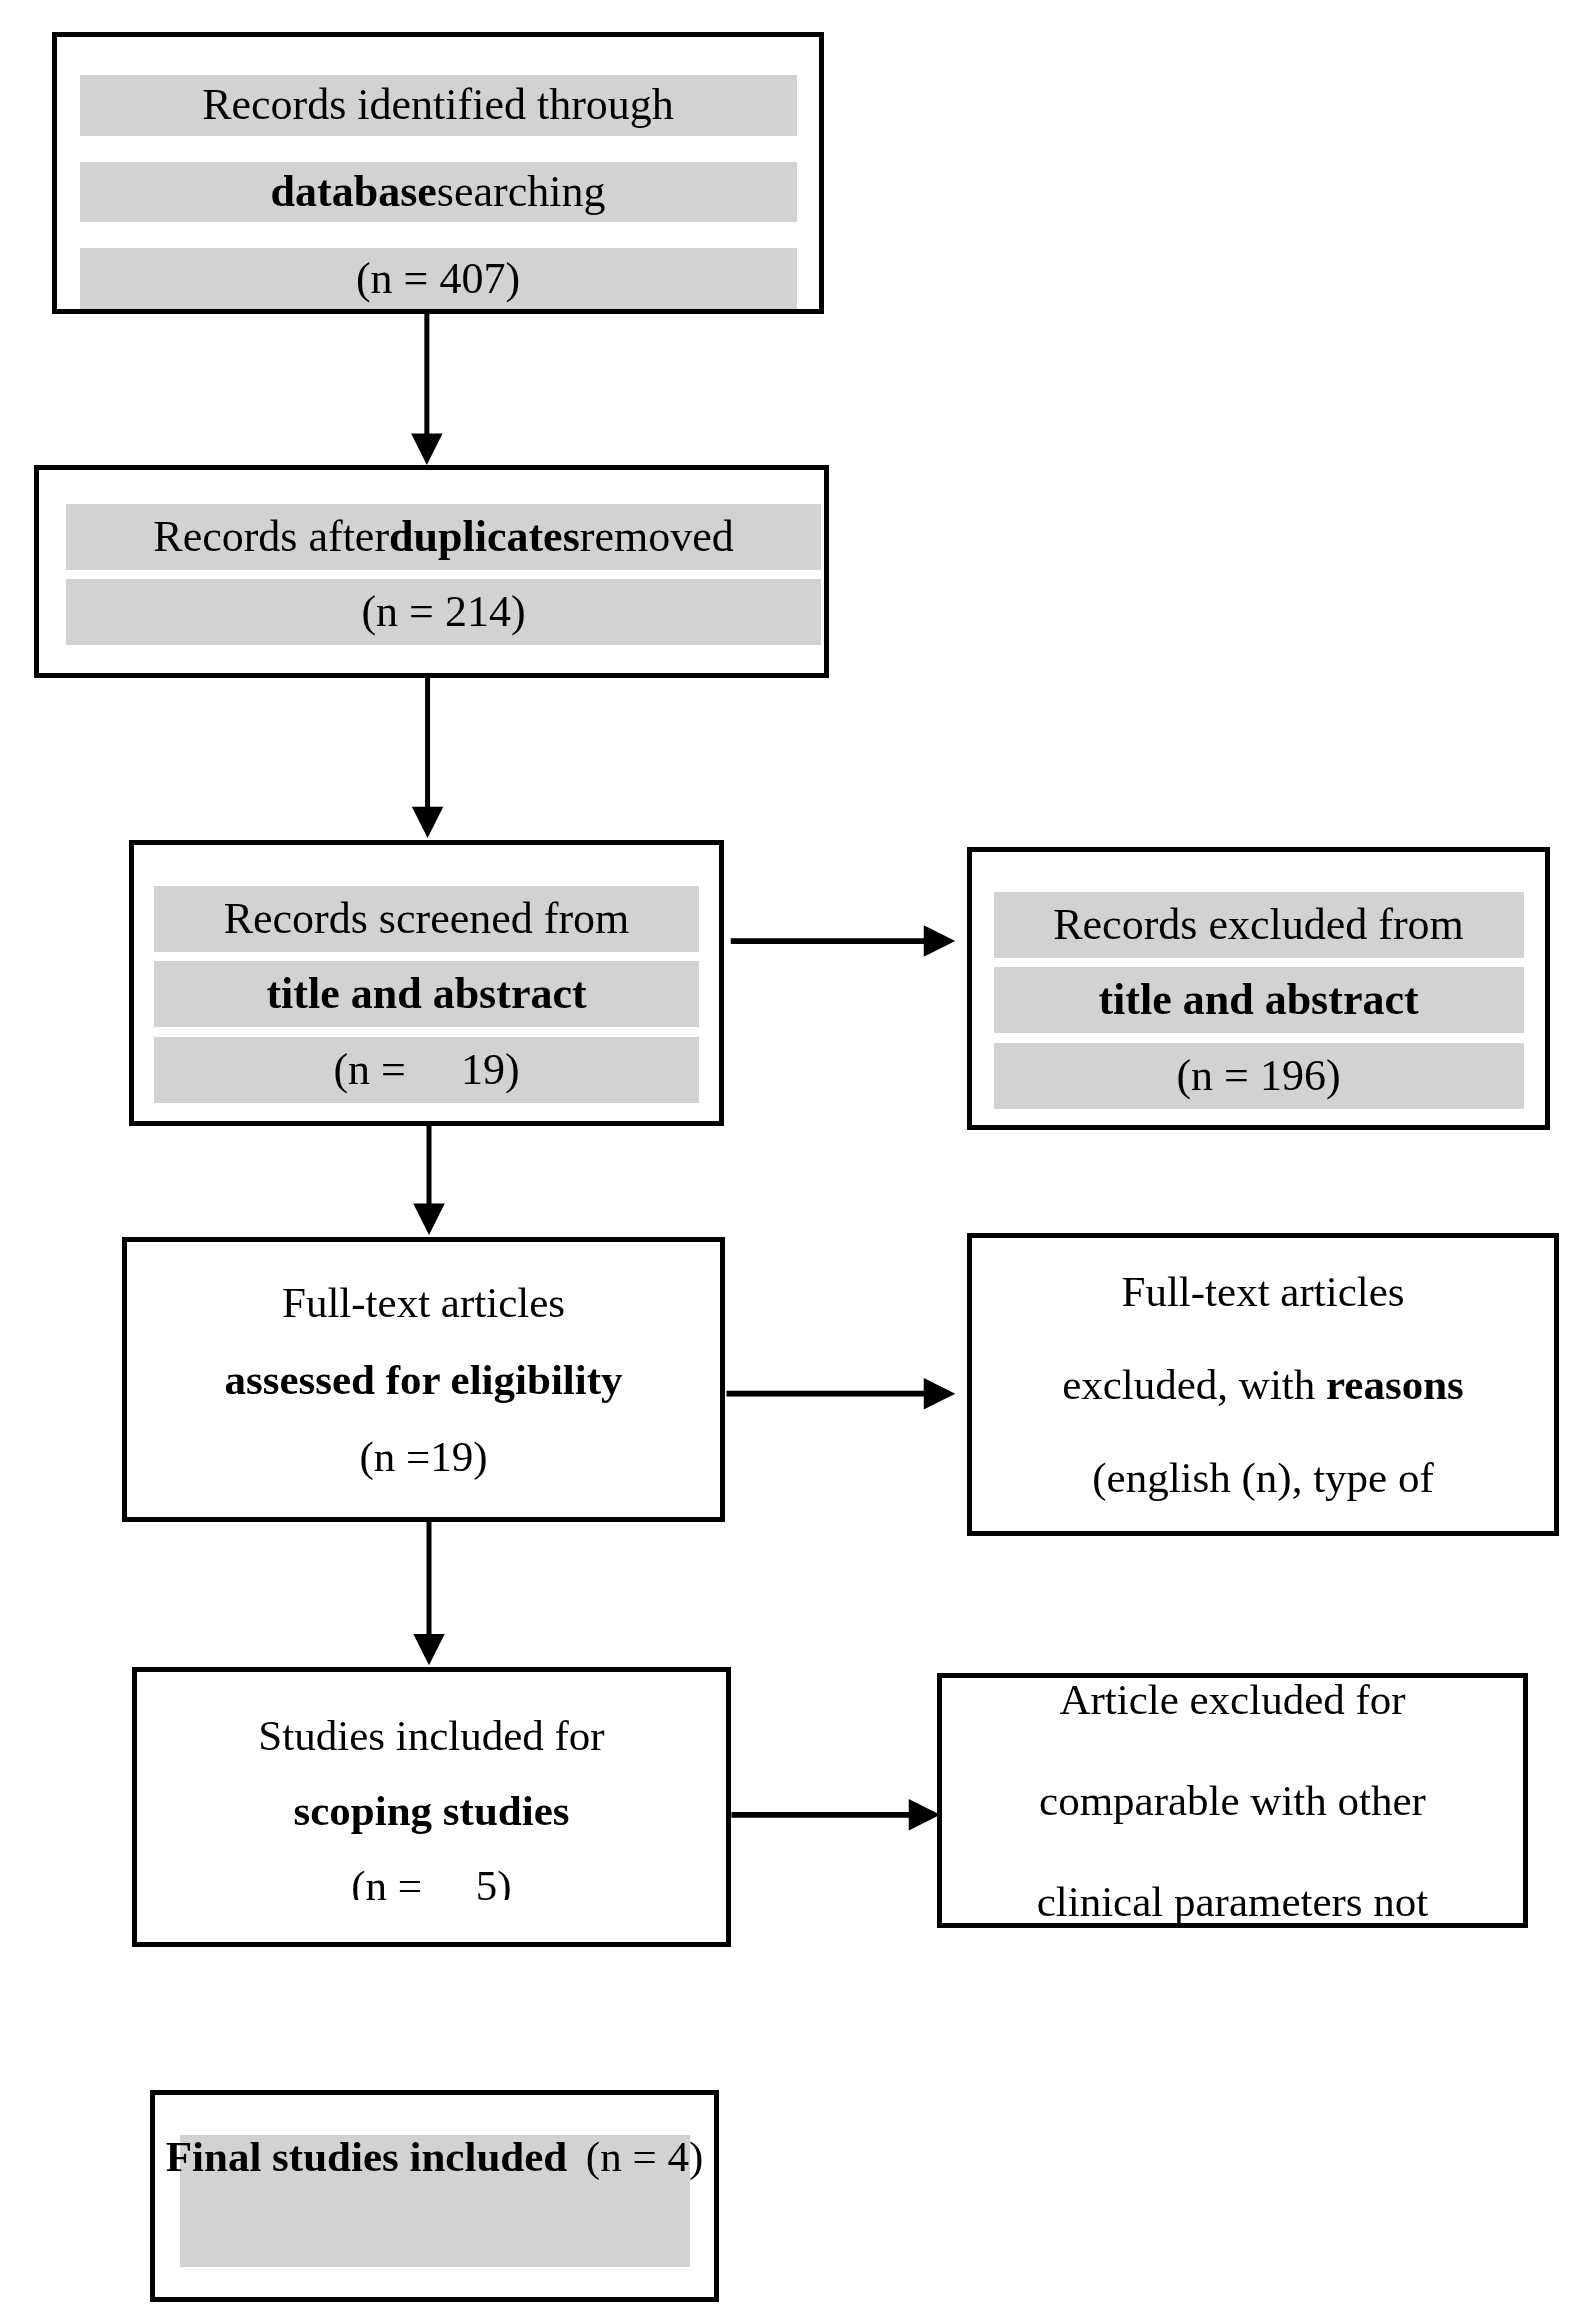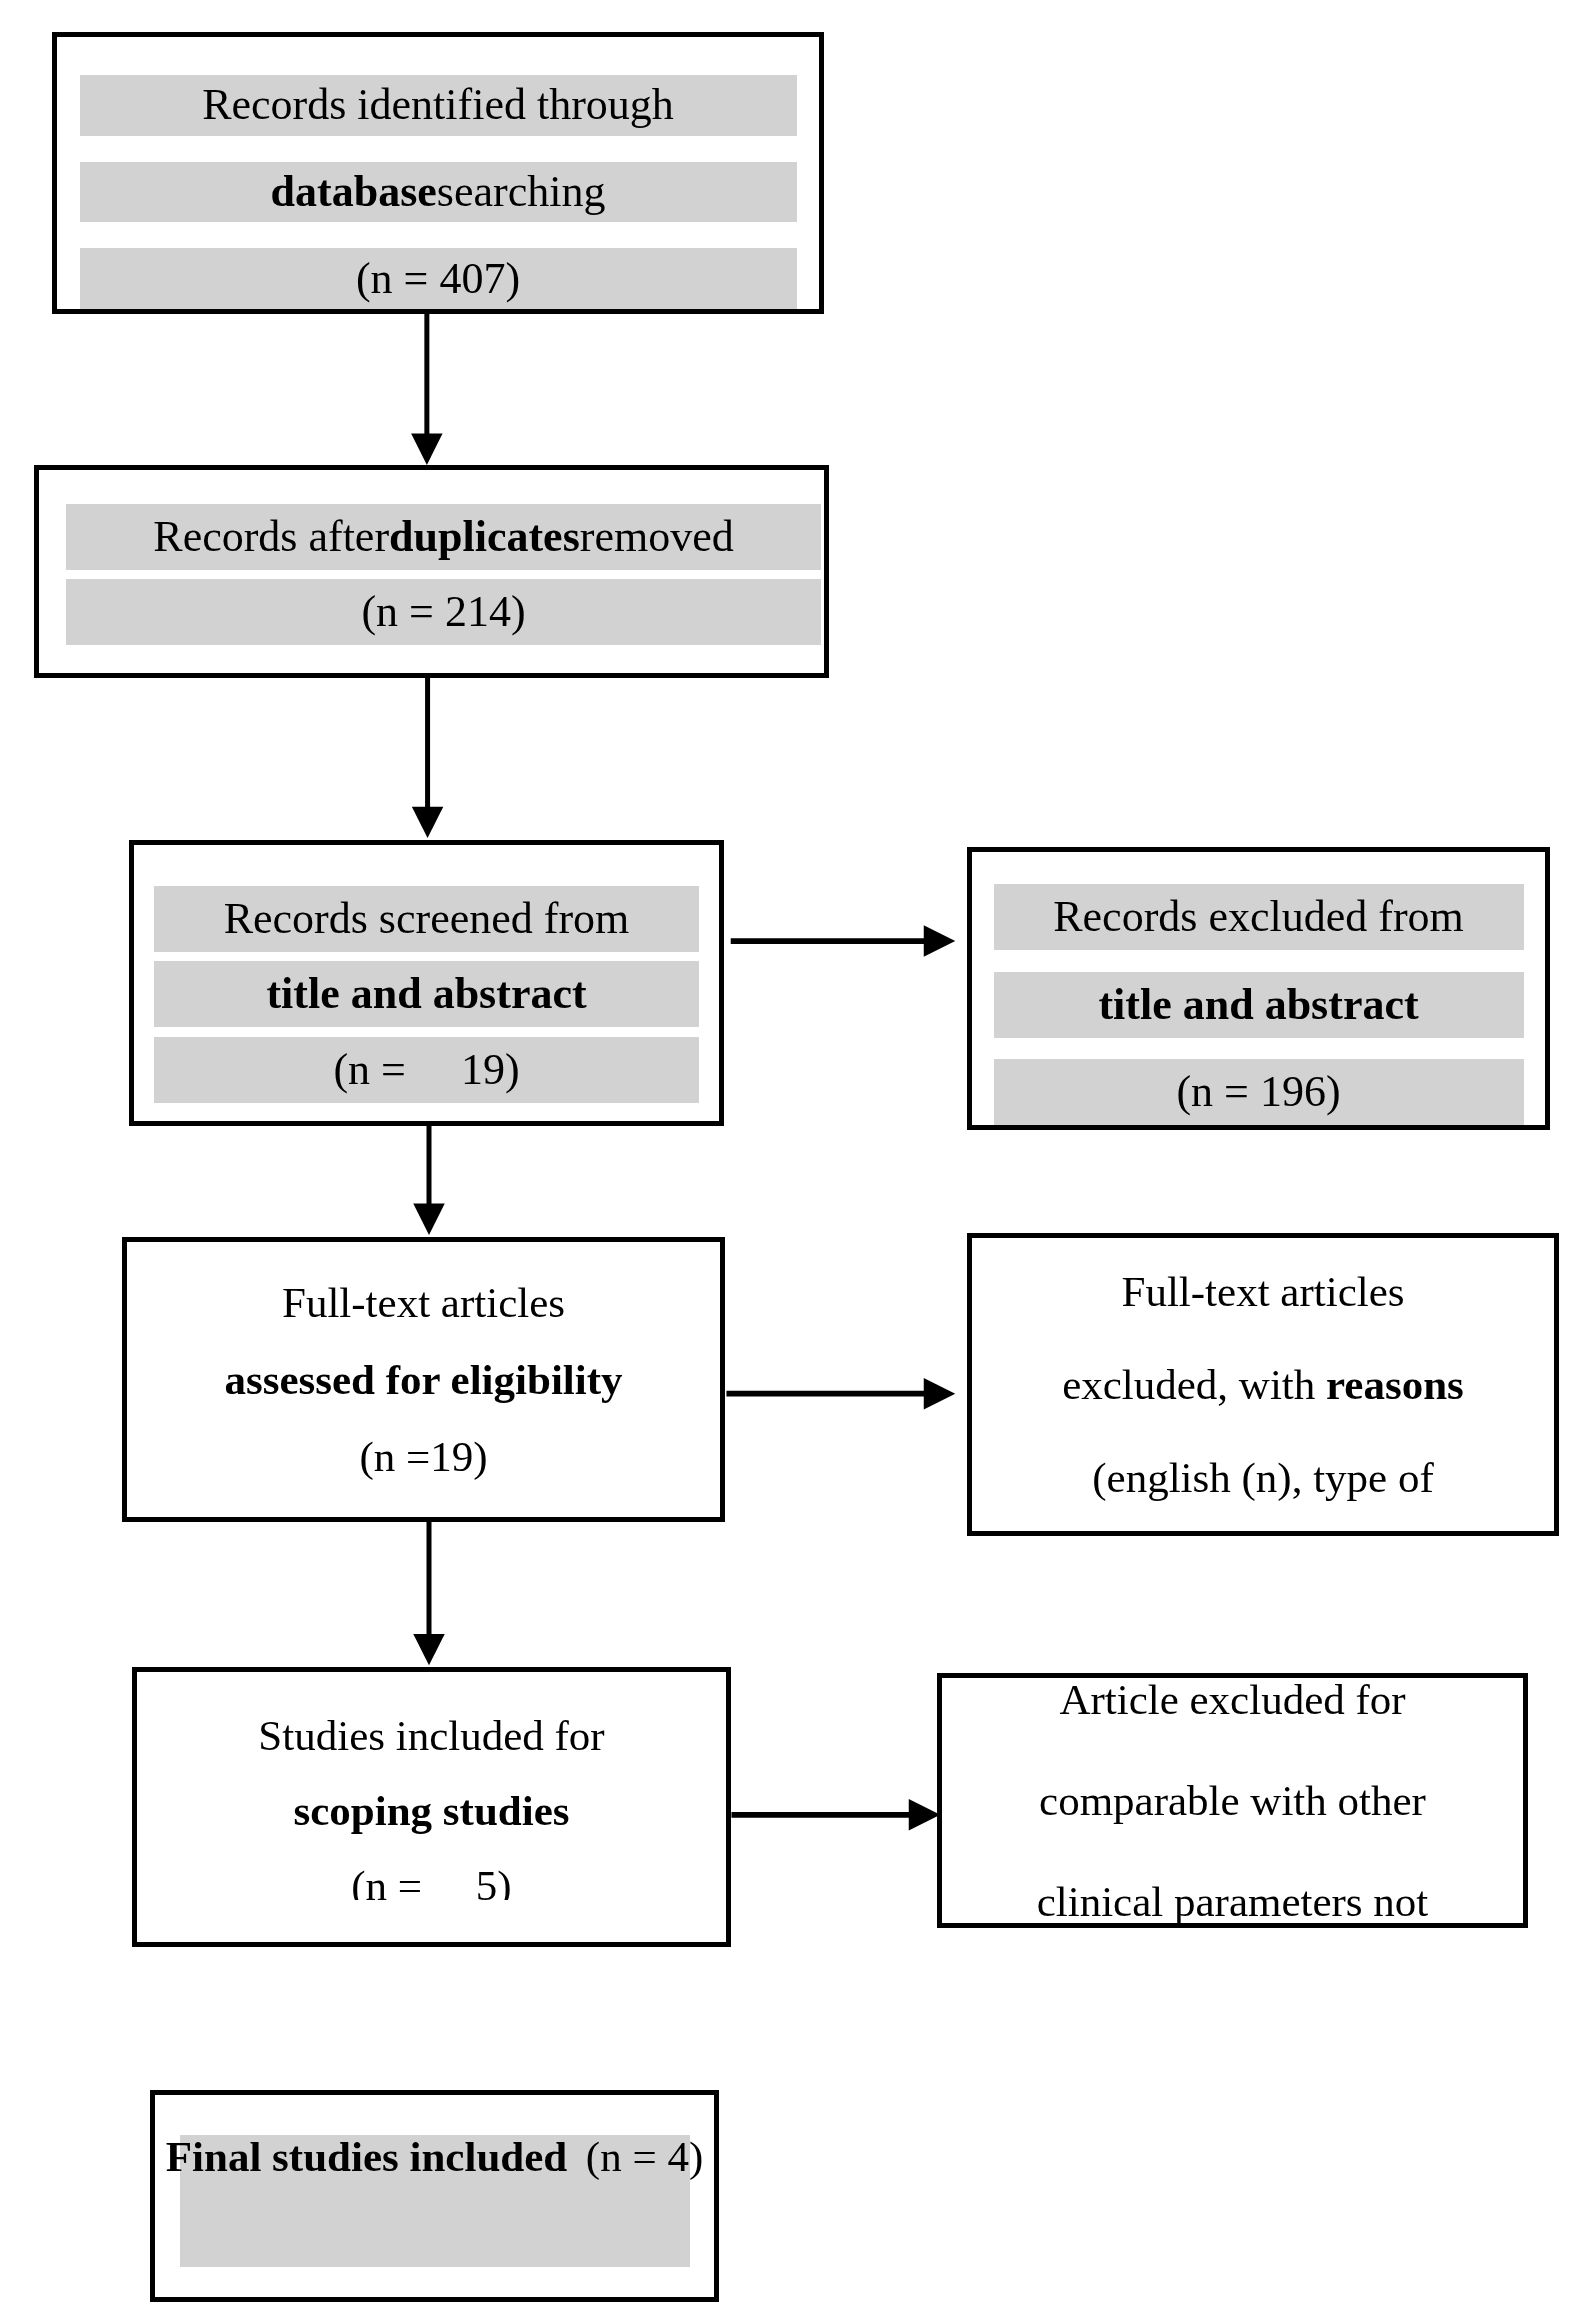--- a/index.html
+++ b/index.html
@@ -42,21 +42,21 @@
   .plain-line.clip { height: 36px; overflow: hidden; }
   b { font-weight: bold; }
 
   
   .box-a { left: 52px;   top: 32px;   width: 772px; height: 282px; padding-top: 38px; gap: 26px; }
   .box-a .hl-line { width: 717px; height: 66px; }
   .box-b { left: 34px;   top: 465px;  width: 795px; height: 213px; padding-top: 34px; gap: 8.6px; }
   .box-b .hl-line { width: 755px; height: 66px; margin-left: 24px; }
   .box-c { left: 129px;  top: 840px; width: 595px;  height: 286px; padding-top: 41px; gap: 9.3px; }
   .box-c .hl-line { width: 545px; height: 66px; }
-  .box-d { left: 967px; top: 847px; width: 583px;  height: 283px; padding-top: 32px; gap: 9.3px; justify-content: space-between; }
+  .box-d { left: 967px; top: 847px; width: 583px;  height: 283px; padding-top: 40px; gap: 9.3px; }
   .box-d .hl-line { width: 530px; height: 66px; }
   .box-e { left: 122px;  top: 1237px; width: 603px;  height: 285px; justify-content: center; gap: 34px; }
   .box-f { left: 967px; top: 1233px; width: 592px;  height: 303px; justify-content: center; gap: 50px; }
   .box-g { left: 132px;  top: 1667px; width: 599px;  height: 280px; justify-content: center; gap: 32px; }
   .box-h { left: 937px; top: 1673px; width: 591px;  height: 255px; justify-content: space-between; gap: 34px; }
   .box-i { left: 150px;  top: 2090px; width: 569px;  height: 212px; padding-top: 40px; }
   .big-hl {
     width: 510px; height: 132px;
     background: var(--hl);
     display: flex; flex-direction: row;

